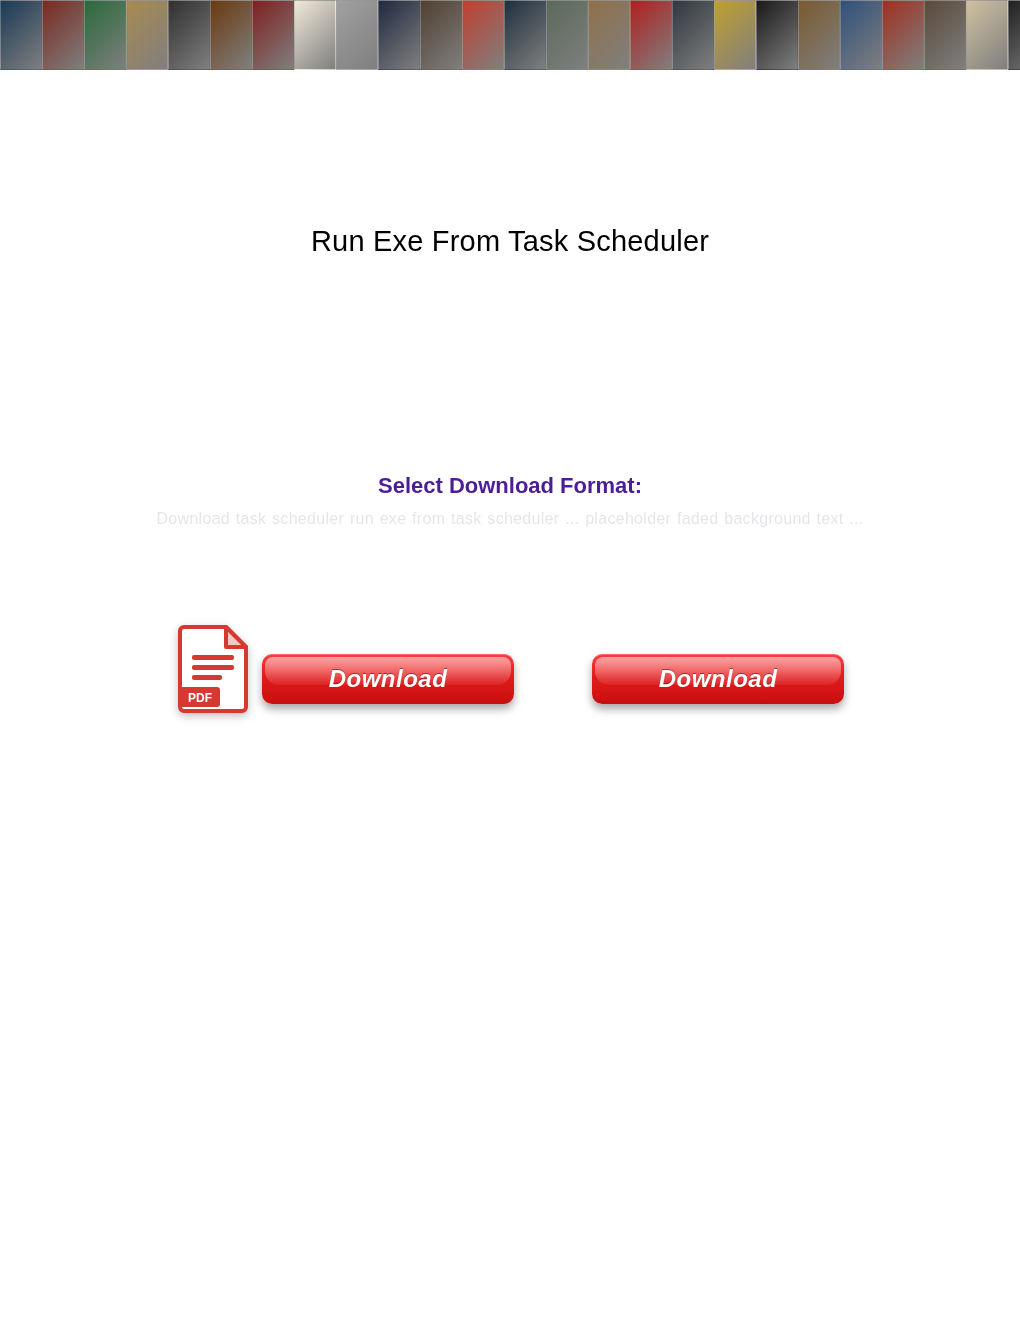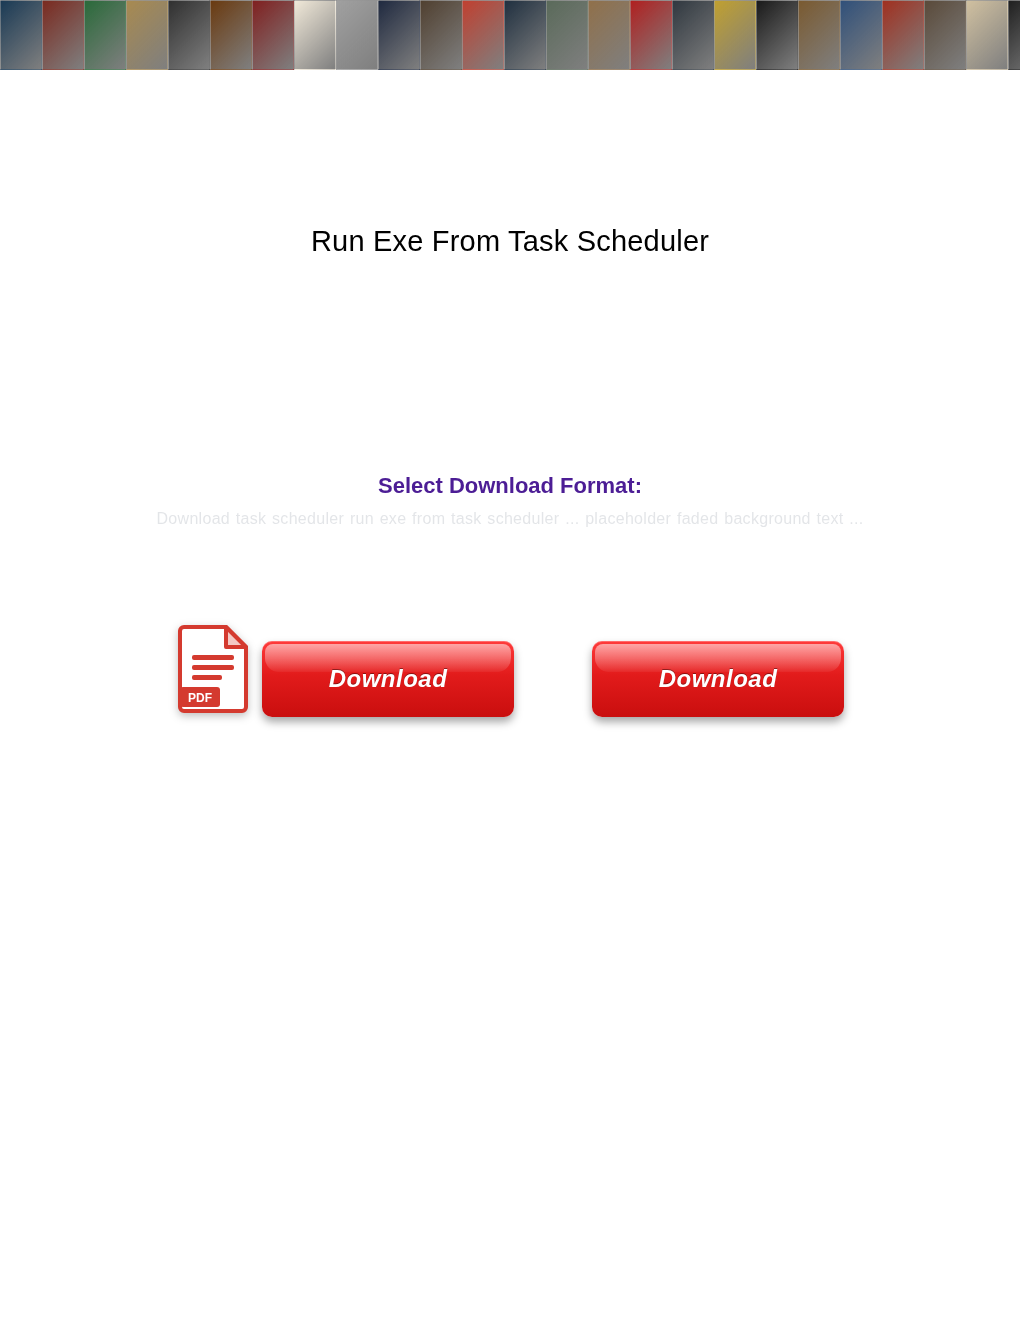--- a/index.html
+++ b/index.html
@@ -60,21 +60,21 @@
     }
     .file-icon-wrap {
       width: 74px;
       height: 108px;
       position: relative;
       filter: drop-shadow(0 3px 4px rgba(0,0,0,0.25));
     }
     .dl-button {
       position: relative;
       width: 252px;
-      height: 76px;
+      height: 50px;
       border-radius: 10px;
       background: linear-gradient(to bottom, #ff3a3a 0%, #e21b1b 45%, #c90e0e 100%);
       border: none;
       cursor: pointer;
       display: flex;
       align-items: center;
       justify-content: center;
       box-shadow: 0 5px 8px rgba(0,0,0,0.35), inset 0 1px 0 rgba(255,255,255,0.25);
       overflow: hidden;
     }

